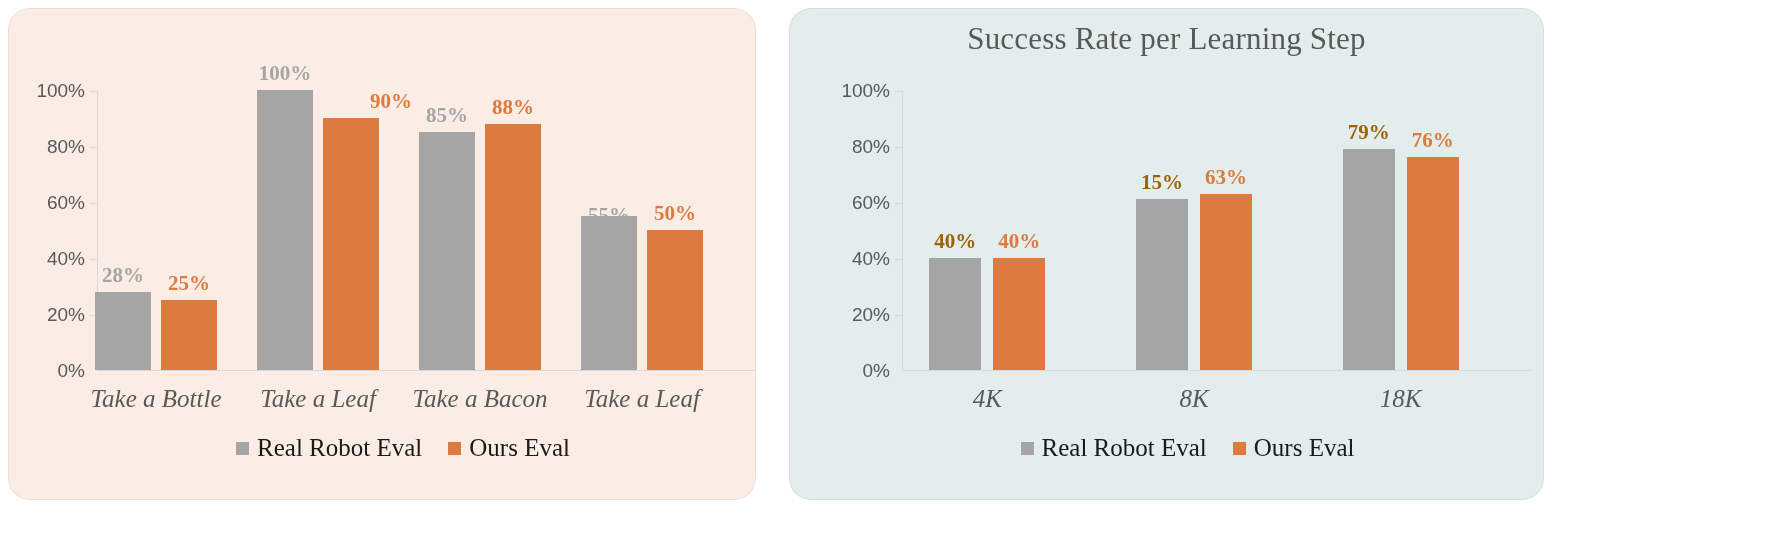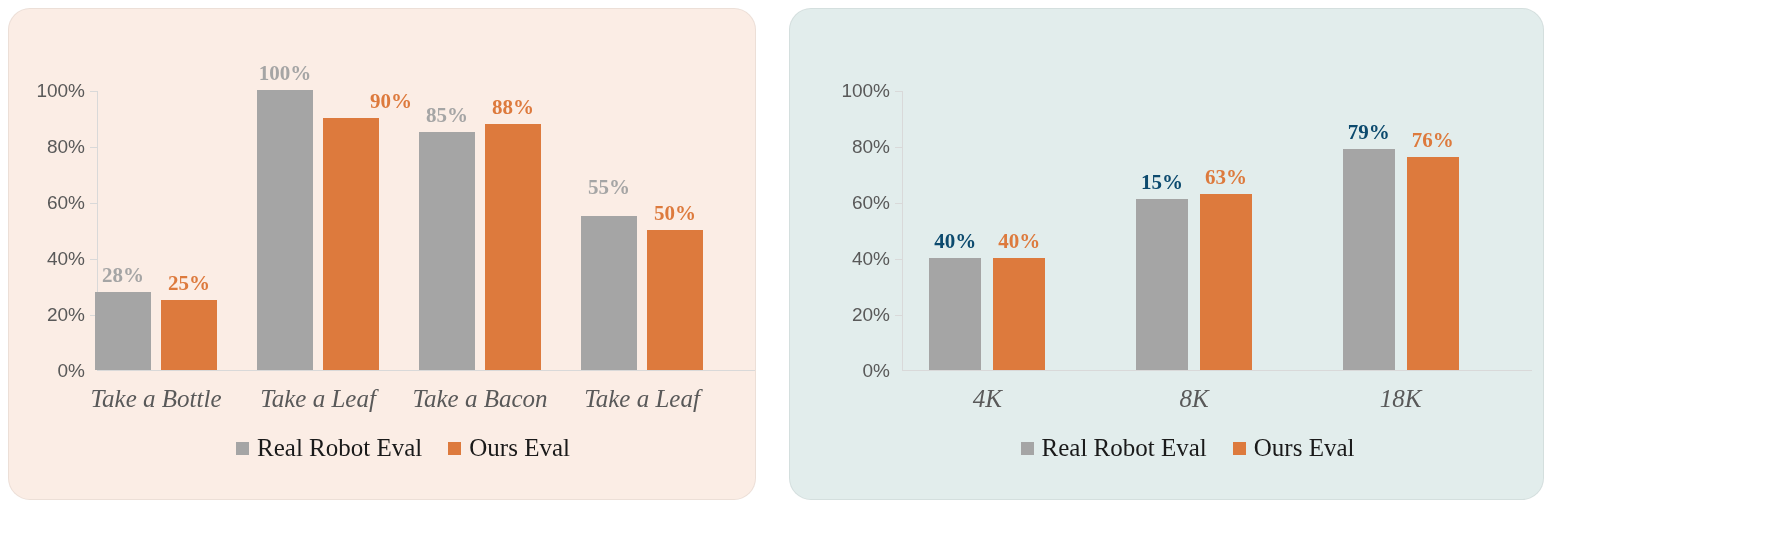--- a/index.html
+++ b/index.html
@@ -108,21 +108,21 @@
 
   .bar-label {
     position: absolute;
     transform: translateX(-50%);
     font-family: "Liberation Serif", serif;
     font-weight: bold;
     font-size: 21px;
     white-space: nowrap;
   }
   .lbl-gray-soft { color: #A5A5A5; }
-  .lbl-dark      { color: #0c4a6e; }
+  .lbl-dark      { color: #a16207; }
   .lbl-orange    { color: #DD7A3D; }
 
   
   .cat-label {
     position: absolute;
     transform: translateX(-50%);
     font-family: "Liberation Serif", serif;
     font-style: italic;
     font-size: 25px;
     color: #595959;
@@ -190,38 +190,39 @@
         <div class="bar-label lbl-gray-soft" style="left: 188px; top: -30px;">100%</div>
         <div class="bar s1" title="Take a Toast — Ours Eval: 90%" style="left: 226px; width: 56px; height: 252px;"></div>
         <div class="bar-label lbl-orange" style="left: 254px; top: -2px; margin-left: 40px;">90%</div>
         <div class="cat-label" style="left: 221px; top: 294px;">Take a Leaf</div>
         <div class="bar s0" title="Take a Bacon — Real Robot Eval: 85%" style="left: 322px; width: 56px; height: 238px;"></div>
         <div class="bar-label lbl-gray-soft" style="left: 350px; top: 12px;">85%</div>
         <div class="bar s1" title="Take a Bacon — Ours Eval: 88%" style="left: 388px; width: 56px; height: 246.4px;"></div>
         <div class="bar-label lbl-orange" style="left: 416px; top: 3.6px;">88%</div>
         <div class="cat-label" style="left: 383px; top: 294px;">Take a Bacon</div>
         <div class="bar s0" title="Take a Leaf — Real Robot Eval: 55%" style="left: 484px; width: 56px; height: 154px;"></div>
-        <div class="bar-label lbl-gray-soft" style="left: 512px; top: 84px; text-align: center;">55%</div>
+        <div class="bar-label lbl-gray-soft" style="left: 512px; top: 112px; text-align: center;">55%</div>
         <div class="bar s1" title="Take a Leaf — Ours Eval: 50%" style="left: 550px; width: 56px; height: 140px;"></div>
         <div class="bar-label lbl-orange" style="left: 578px; top: 110px;">50%</div>
         <div class="cat-label" style="left: 545px; top: 294px;">Take a Leaf</div>
       </div>
     <div class="legend legend-left" id="legend-left">
         <div class="legend-item">
           <span class="legend-swatch s0"></span>
           <span class="legend-text">Real Robot Eval</span>
         </div>
         <div class="legend-item">
           <span class="legend-swatch s1"></span>
           <span class="legend-text">Ours Eval</span>
         </div>
       </div>
   </div>
 
   <div class="panel panel-right">
+    <div class="chart-title">Success Rate per Learning Step</div>
     <div class="plot plot-right" id="plot-right">
       <div class="yaxis"></div>
       <div class="baseline"></div>
     <div class="ylabel" style="top: 280px;">0%</div>
         <div class="ytick" style="top: 224px;"></div>
         <div class="ylabel" style="top: 224px;">20%</div>
         <div class="ytick" style="top: 168px;"></div>
         <div class="ylabel" style="top: 168px;">40%</div>
         <div class="ytick" style="top: 112px;"></div>
         <div class="ylabel" style="top: 112px;">60%</div>

